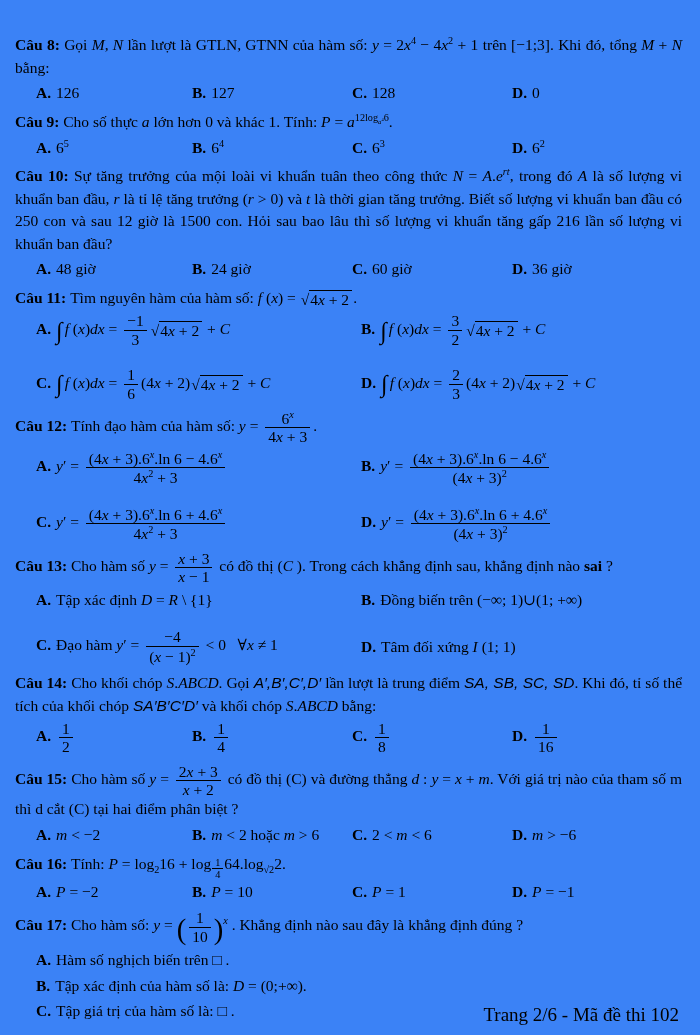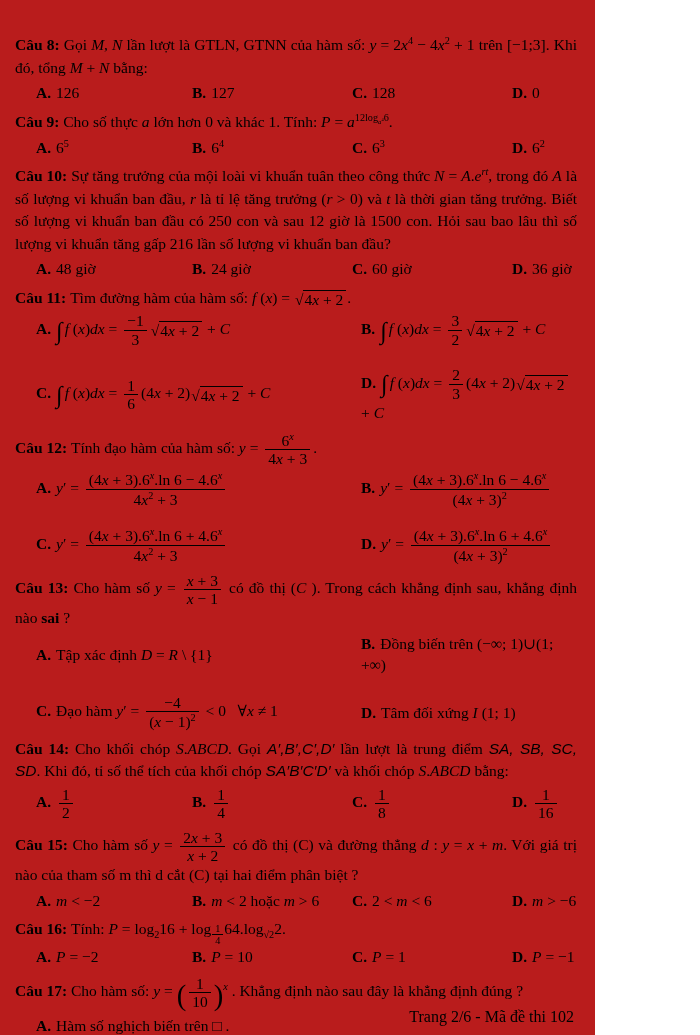--- a/index.html
+++ b/index.html
@@ -1,18 +1,18 @@
 <!DOCTYPE html>
 <html><head>
 <meta charset="utf-8">
 <style>
   * { box-sizing: border-box; }
   html, body { margin: 0; padding: 0; background: #ffffff; }
   .page {
-    width: 595px; height: 1035px; background: #b91c1c; color: #000;
+    width: 700px; height: 1035px; background: #3b82f6; color: #000;
     font-family: "Liberation Serif", "DejaVu Serif", serif;
     font-size: 15.5px; position: relative; overflow: hidden;
     padding: 34px 18px 7px 15px;
   }
   .q { margin-bottom: 7px; }
   .stem { text-align: justify; line-height: 1.45; }
   .opts { margin-top: 3px; margin-left: 21px; }
   .opts.row4 { display: grid; grid-template-columns: 156px 160px 160px 1fr; align-items: center; }
   .opts.grid2 { display: grid; grid-template-columns: 325px 1fr; row-gap: 18px; align-items: center; }
   .opts.stack .opt { display: block; margin-top: 4px; }
@@ -27,21 +27,21 @@
   sub { font-size: 0.66em; }
   .frac { display: inline-flex; flex-direction: column; text-align: center;
           vertical-align: middle; margin: 0 3px; line-height: 1.12; }
   .frac .num, .frac .den { display: block; padding: 0 3px; }
   .frac .den { border-top: 1.4px solid #000; }
   sub .frac { margin: 0 1px; vertical-align: top; }
   .sqrt { display: inline-flex; align-items: flex-start; margin: 0 1px; vertical-align: middle; }
   .sqrt .rad { line-height: 1.12; align-self: flex-end; }
   .sqrt .rbody { border-top: 1.4px solid #000; line-height: 1.12; padding: 0 3px 0 1px; }
   .footer {
-    position: absolute; right: 21px; bottom: 9px; font-size: 16px; color: #000; margin-top: 20px;
+    position: absolute; right: 21px; bottom: 9px; font-size: 19px; color: #000; margin-top: 20px;
   }
 </style>
 </head>
 <body>
 
 <div class="page">
   <div>
       <div class="q">
         <div class="stem"><span class="m-b">Câu 8: </span><span class="m-t">Gọi </span><span class="m-v"><i>M</i><span>, </span><i>N</i></span><span class="m-t"> lần lượt là GTLN, GTNN của hàm số: </span><span class="m-v"><i>y</i><span> = 2</span><i>x</i></span><sup><span class="m-t">4</span></sup><span class="m-v"><span> − 4</span><i>x</i></span><sup><span class="m-t">2</span></sup><span class="m-t"> + 1 trên [−1;3]. Khi đó, tổng </span><span class="m-v"><i>M</i><span> + </span><i>N</i></span><span class="m-t">  bằng:</span></div>
         <div class="opts row4">
@@ -63,21 +63,21 @@
       <div class="q">
         <div class="stem"><span class="m-b">Câu 10: </span><span class="m-t">Sự tăng trưởng của mội loài vi khuẩn tuân theo công thức </span><span class="m-v"><i>N</i><span> = </span><i>A</i><span>.</span><i>e</i></span><sup><span class="m-v"><i>rt</i></span></sup><span class="m-t">, trong đó </span><span class="m-v"><i>A</i></span><span class="m-t"> là số lượng vi khuẩn ban đầu, </span><span class="m-v"><i>r</i></span><span class="m-t"> là tỉ lệ tăng trưởng </span><span class="m-v"><span>(</span><i>r</i><span> &gt; 0)</span></span><span class="m-t"> và </span><span class="m-v"><i>t</i></span><span class="m-t">  là thời gian tăng trưởng. Biết số lượng vi khuẩn ban đầu có 250 con và sau 12 giờ là 1500 con. Hỏi sau bao lâu thì số lượng vi khuẩn tăng gấp 216 lần số lượng vi khuẩn ban đầu?</span></div>
         <div class="opts row4">
           <span class="opt"><b class="olabel">A.</b><span class="ocontent"><span class="m-t">48 giờ</span></span></span>
           <span class="opt"><b class="olabel">B.</b><span class="ocontent"><span class="m-t">24 giờ</span></span></span>
           <span class="opt"><b class="olabel">C.</b><span class="ocontent"><span class="m-t">60 giờ</span></span></span>
           <span class="opt"><b class="olabel">D.</b><span class="ocontent"><span class="m-t">36 giờ</span></span></span>
         </div>
       </div>
       <div class="q">
-        <div class="stem"><span class="m-b">Câu 11: </span><span class="m-t">Tìm đường hàm của hàm số: </span><span class="m-v"><i>f</i><span> (</span><i>x</i><span>) = </span></span><span class="sqrt">
+        <div class="stem"><span class="m-b">Câu 11: </span><span class="m-t">Tìm nguyên hàm của hàm số: </span><span class="m-v"><i>f</i><span> (</span><i>x</i><span>) = </span></span><span class="sqrt">
             <span class="rad">√</span>
             <span class="rbody"><span class="m-v"><span>4</span><i>x</i><span> + 2</span></span></span>
           </span><span class="m-t">.</span></div>
         <div class="opts grid2">
           <span class="opt"><b class="olabel">A.</b><span class="ocontent"><span class="m-g">∫</span><span class="m-v"><i>f</i><span> (</span><i>x</i><span>)</span><i>dx</i><span> = </span></span><span class="frac">
                 <span class="num"><span class="m-t">−1</span></span>
                 <span class="den"><span class="m-t">3</span></span>
               </span><span class="sqrt">
                 <span class="rad">√</span>
                 <span class="rbody"><span class="m-v"><span>4</span><i>x</i><span> + 2</span></span></span>

